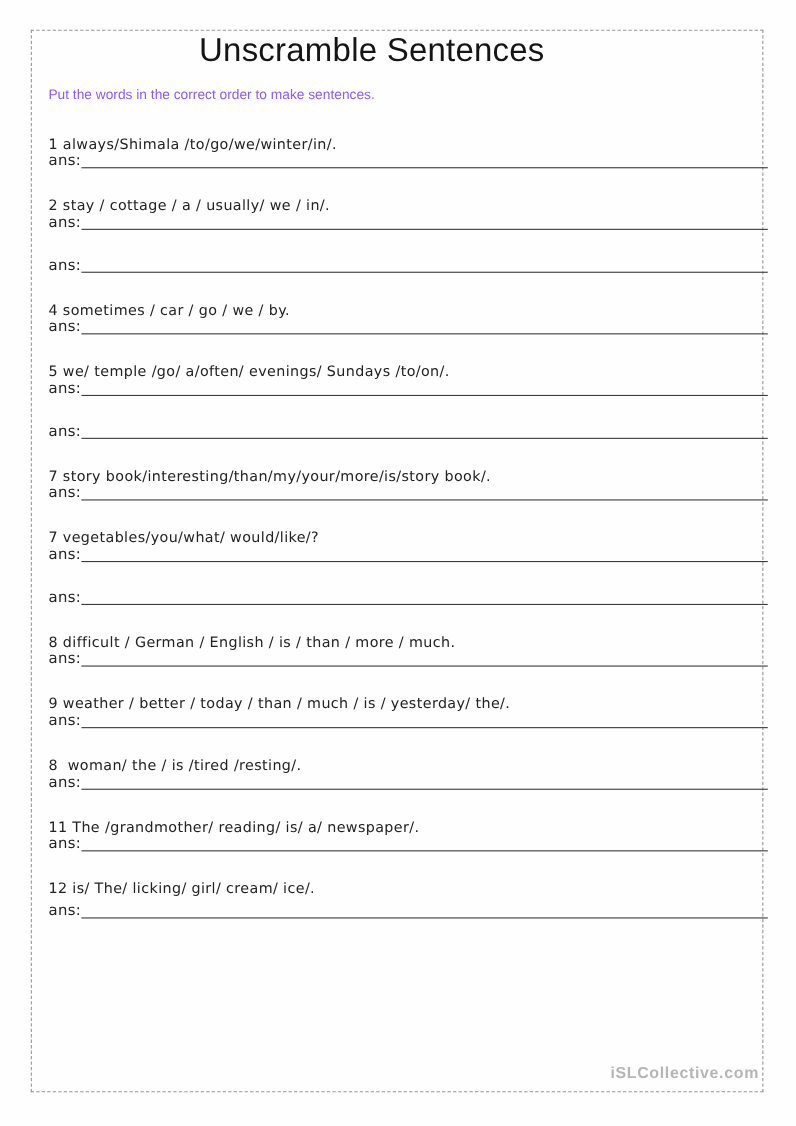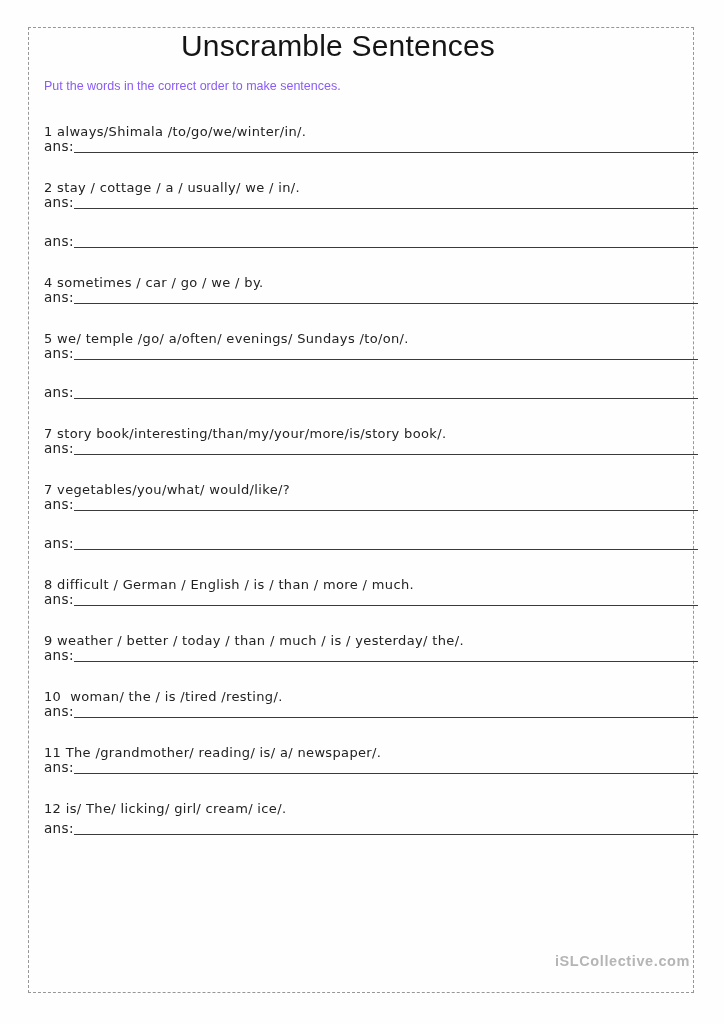--- a/index.html
+++ b/index.html
@@ -85,21 +85,21 @@
     flex: 0 0 auto;
   }
   .ans-line {
     flex: 1 1 auto;
     height: 100%;
     border-bottom: 1.6px solid #3a3a3a;
   }
   .footer {
     position: absolute;
     right: 34px;
-    bottom: 55px;
+    bottom: 40px;
     font-family: "Liberation Sans", sans-serif;
     font-weight: 700;
     font-size: 14.5px;
     letter-spacing: 0.6px;
     color: #b5b5b5;
   }
 </style>
 </head>
 <body>
 
@@ -190,21 +190,21 @@
 
   <div class="item">
     <div class="sentence">9 weather / better / today / than / much / is / yesterday/ the/.</div>
     <div class="ans-row">
       <span class="ans-label">ans:</span>
       <span class="ans-line"></span>
     </div>
   </div>
 
   <div class="item">
-    <div class="sentence">10  woman/ the / is /tired /resting/.</div>
+    <div class="sentence">8  woman/ the / is /tired /resting/.</div>
     <div class="ans-row">
       <span class="ans-label">ans:</span>
       <span class="ans-line"></span>
     </div>
   </div>
 
   <div class="item">
     <div class="sentence">11 The /grandmother/ reading/ is/ a/ newspaper/.</div>
     <div class="ans-row">
       <span class="ans-label">ans:</span>

